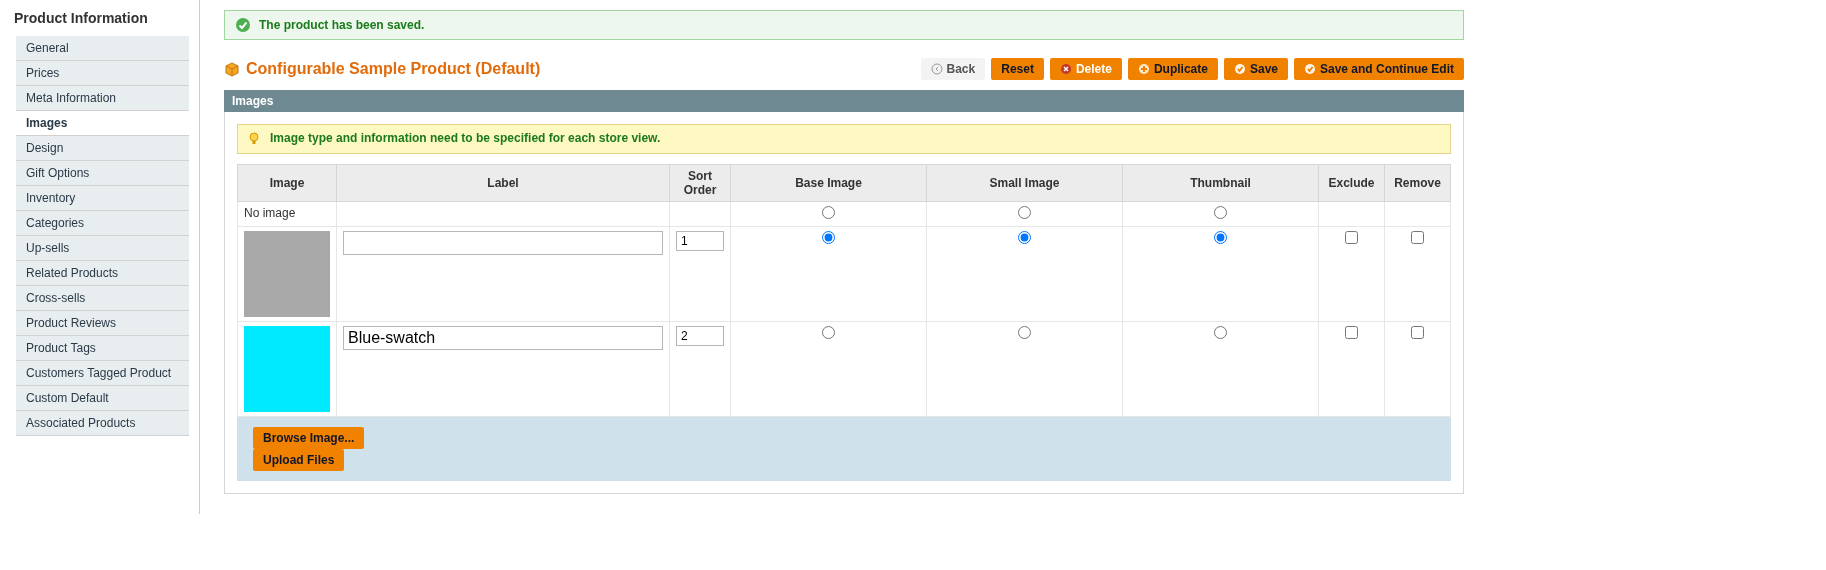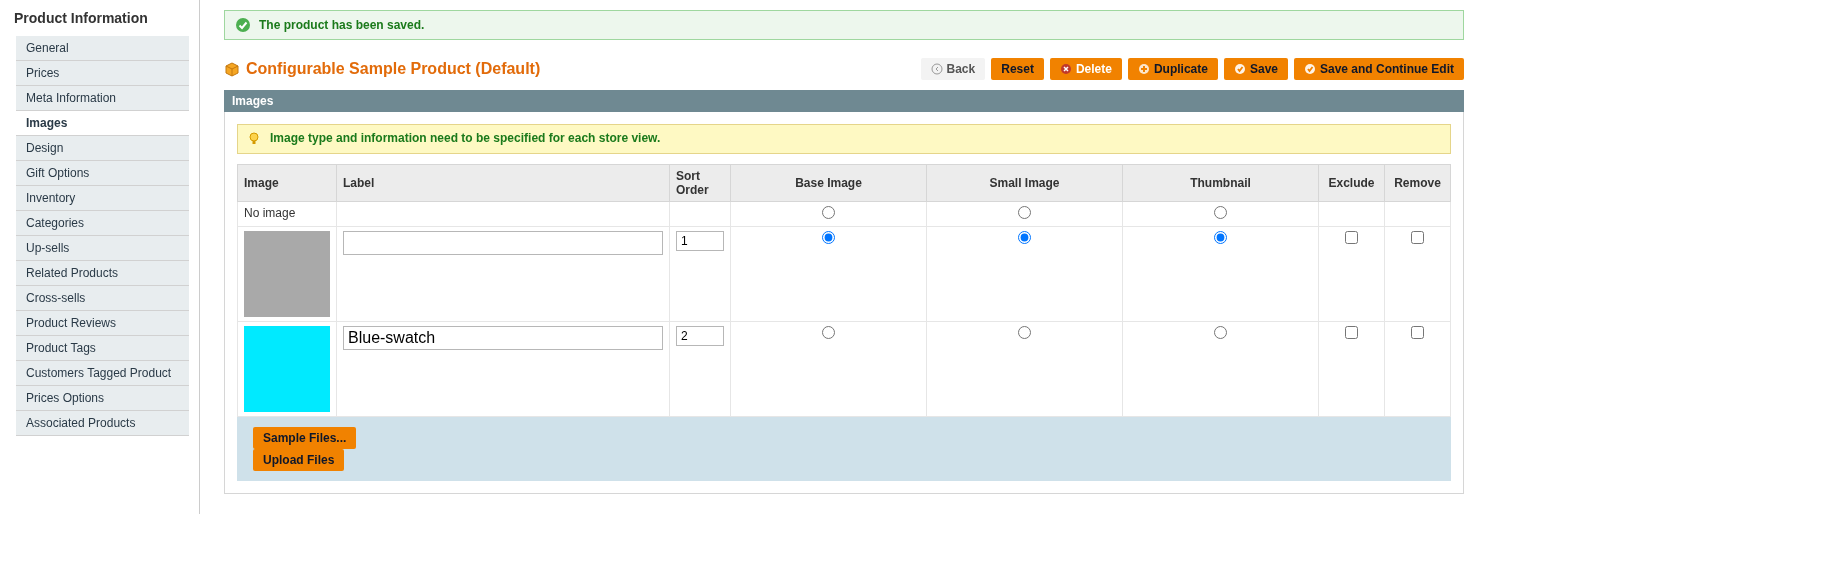--- a/index.html
+++ b/index.html
@@ -22,21 +22,21 @@
 button.btn { border:none; padding:4px 10px; font-size:12px; cursor:pointer; font-weight:bold; border-radius:2px; display:flex; align-items:center; gap:4px; }
 .btn-back { background:#f3f3f3; color:#555; border:1px solid #ccc; }
 .btn-orange { background:#f18200; color:#0f172a; }
 .btn-red { background:#f18200; color:#fff; }
 .btn .ico { width:12px; height:12px; display:inline-block; }
 .section-head { background:#6f8992; color:#fff; padding:4px 8px; font-weight:bold; font-size:12px; }
 .section-body { border:1px solid #d6d6d6; border-top:none; padding:12px; }
 .tip { border:1px solid #e5d58a; background:#fef9c3; padding:6px 8px; display:flex; gap:8px; align-items:flex-start; margin-bottom:10px; }
 .tip span.text { color:#1b7a1b; font-weight:bold; }
 table.img-table { width:100%; border-collapse:collapse; font-size:12px; }
-table.img-table th { background:#ececec; text-align:left; padding:4px 6px; border:1px solid #d6d6d6; font-weight:bold; }
+table.img-table th { background:#ececec; text-align:center; padding:4px 6px; border:1px solid #d6d6d6; font-weight:bold; }
 table.img-table td { border:1px solid #e6e6e6; padding:4px 6px; vertical-align:top; }
 table.img-table td.center, table.img-table th.center { text-align:center; }
 .thumb { width:86px; height:86px; display:block; }
 .thumb.gray { background:#a9a9a9; }
 .thumb.cyan { background:#00eaff; }
 input.txt { width:100%; padding:2px 4px; border:1px solid #b7b7b7; font-size:16px; }
 input.so { width:48px; padding:2px 4px; border:1px solid #b7b7b7; font-size:12px; }
 .upload-row { background:#cfe1ea; padding:10px; text-align:right; }
 .upload-row button { margin-left:6px; }
 .col-image { width:92px; }
@@ -59,21 +59,21 @@
         <li>Design</li>
         <li>Gift Options</li>
         <li>Inventory</li>
         <li>Categories</li>
         <li>Up-sells</li>
         <li>Related Products</li>
         <li>Cross-sells</li>
         <li>Product Reviews</li>
         <li>Product Tags</li>
         <li>Customers Tagged Product</li>
-        <li>Prices Options</li>
+        <li>Custom Default</li>
         <li>Associated Products</li>
       </ul>
   </div>
 
   <div class="main">
     <div class="msg-success">
       <svg class="icon" viewBox="0 0 16 16">
           <circle cx="8" cy="8" r="7" fill="#4caf50"></circle>
           <path d="M4.5 8.5 L7 11 L11.5 5.5" stroke="#fff" stroke-width="2" fill="none"></path>
         </svg>
@@ -186,21 +186,21 @@
     <td class="center"><input type="radio" name="small" style=""></td>
     <td class="center"><input type="radio" name="thumb" style=""></td>
     <td class="center"><input type="checkbox" style=""></td>
     <td class="center"><input type="checkbox" style=""></td>
             </tr>
           </tbody>
       </table>
 
       <div class="upload-row">
         <button class="btn btn-orange">
-            <span>Sample Files...</span>
+            <span>Browse Image...</span>
           </button>
         <button class="btn btn-orange">
             <span>Upload Files</span>
           </button>
       </div>
     </div>
   </div>
 </div>
 
 </body></html>

